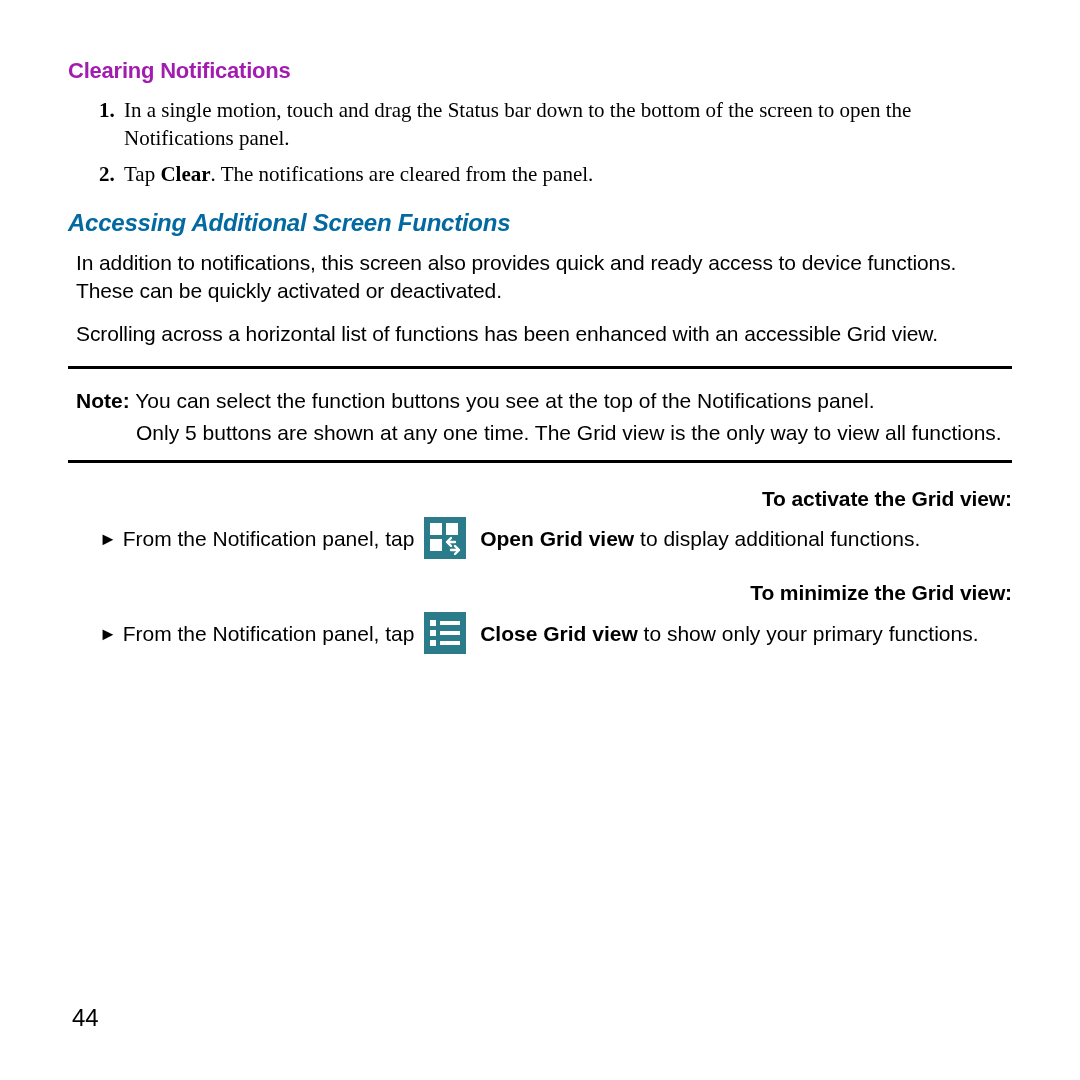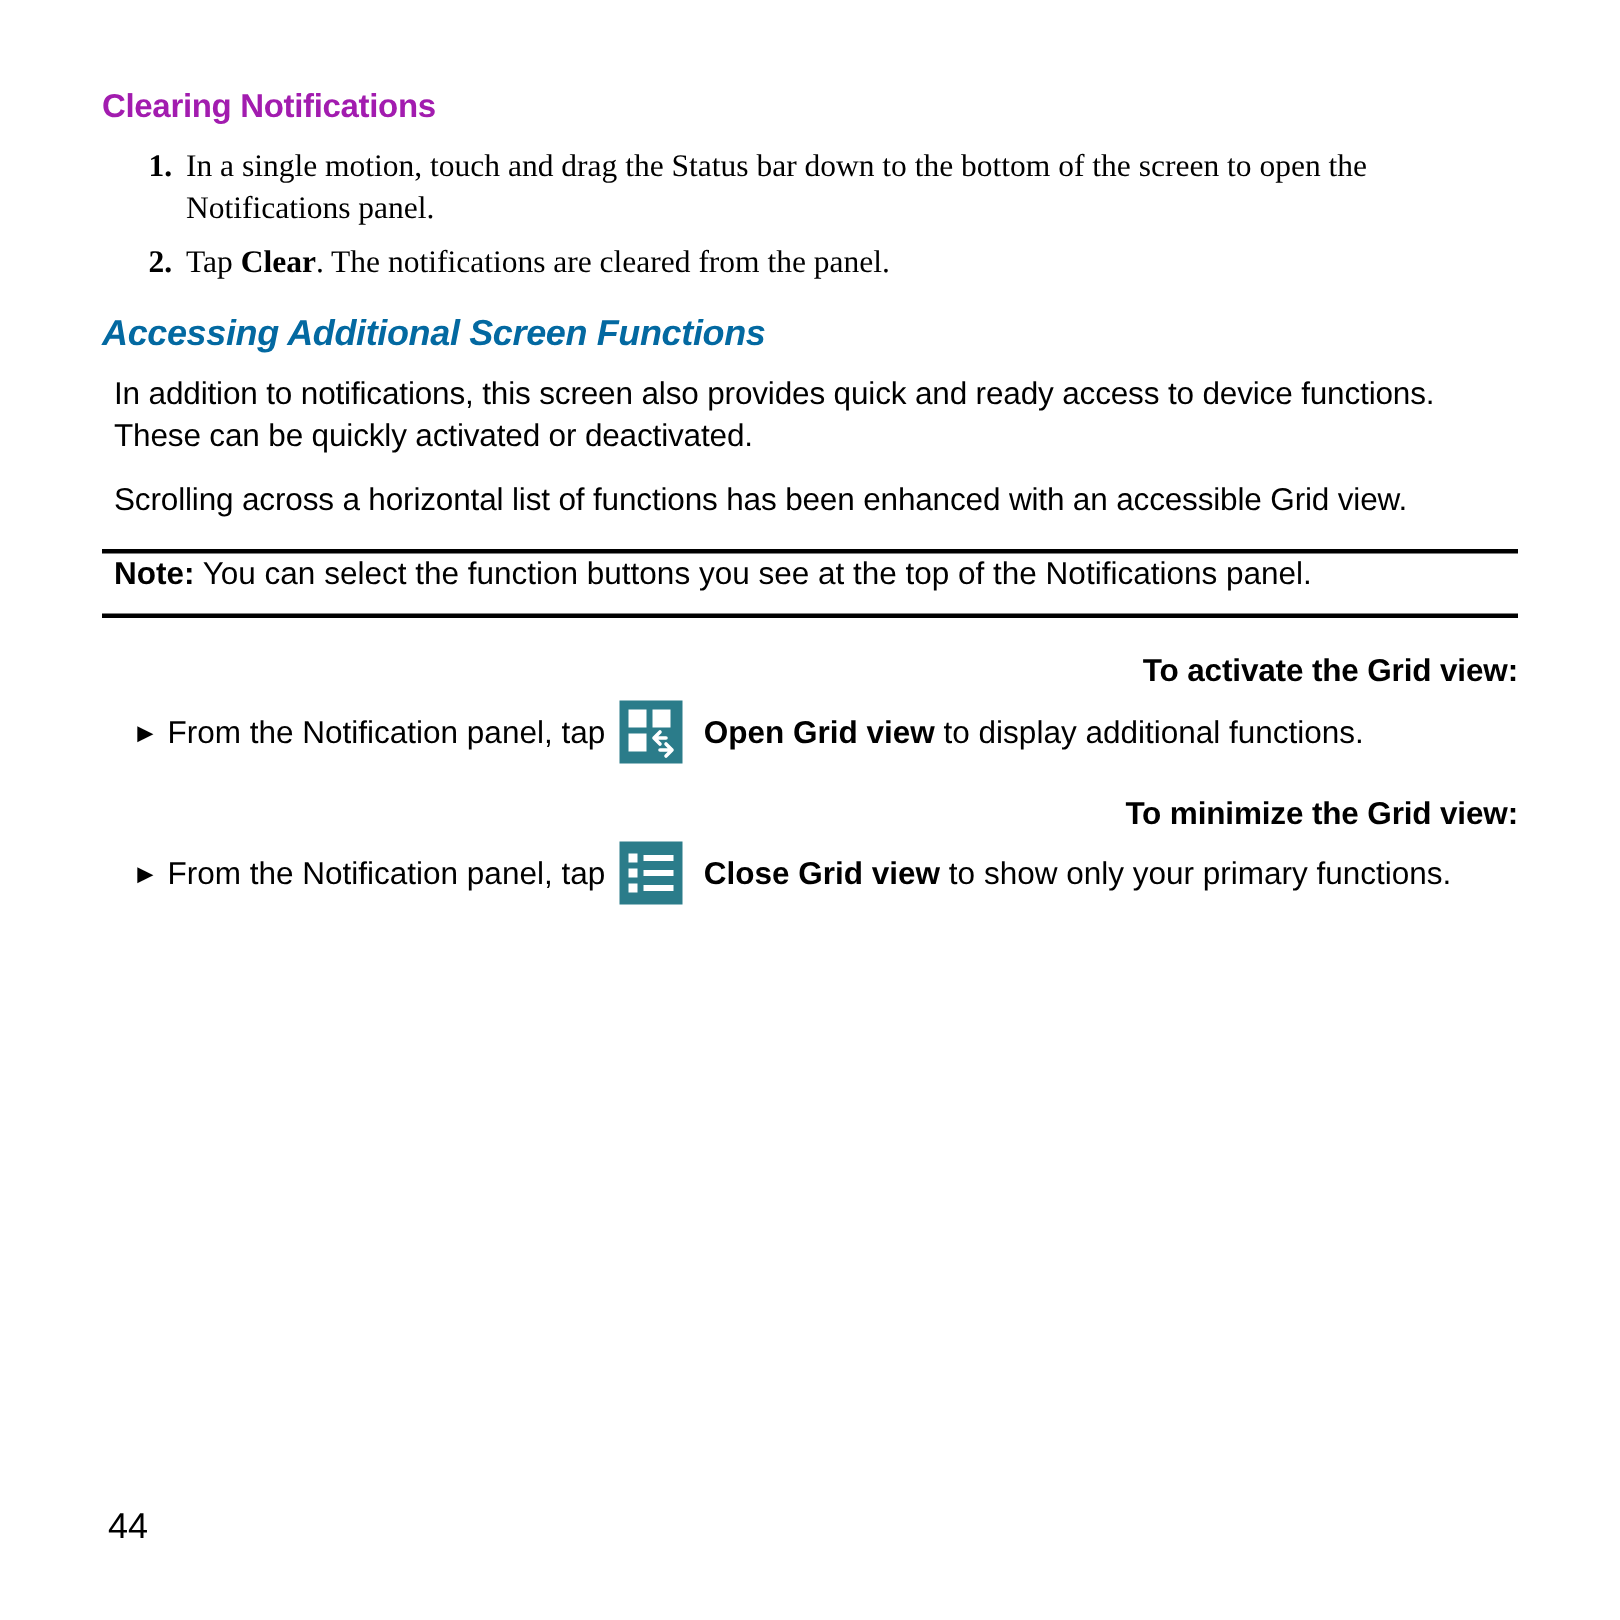--- a/index.html
+++ b/index.html
@@ -42,21 +42,21 @@
   ol.numbered li::marker {
     font-weight: bold;
   }
   .para {
     margin: 0 0 14px 8px;
     letter-spacing: -0.005em;
   }
   .note-block {
     border-top: 3px solid #000;
     border-bottom: 3px solid #000;
-    padding: 0 0 12px 0;
+    padding: 18px 0 12px 0;
     margin: 18px 0 22px 0;
   }
   .note-inner {
     margin-left: 8px;
     padding-left: 0;
   }
   .note-label {
     font-weight: bold;
   }
   .note-text-cont {
@@ -64,21 +64,21 @@
     margin-left: 60px;
     margin-top: 4px;
   }
   .sub-heading {
     font-weight: bold;
     margin: 0 0 6px 8px;
     letter-spacing: -0.005em;
     text-align: right;
   }
   .bullet-row {
-    margin: 0 0 18px 20px;
+    margin: 0 0 18px 31px;
     display: block;
   }
   .arrow {
     display: inline;
     font-size: 18px;
     vertical-align: 1px;
   }
   .icon-box {
     display: inline-block;
     width: 42px;
@@ -116,20 +116,21 @@
 </ol>
 
 <div class="heading-blue-italic">Accessing Additional Screen Functions</div>
 
 <p class="para">In addition to notifications, this screen also provides quick and ready access to device functions. These can be quickly activated or deactivated.</p>
 <p class="para">Scrolling across a horizontal list of functions has been enhanced with an accessible Grid view.</p>
 
 <div class="note-block">
   <div class="note-inner">
     <span class="note-label">Note:</span><span> You can select the function buttons you see at the top of the Notifications panel.</span>
+    <span class="note-text-cont">Only 5 buttons are shown at any one time. The Grid view is the only way to view all functions.</span>
   </div>
 </div>
 
 <div class="sub-heading">To activate the Grid view:</div>
 
 <div class="bullet-row">
   <span class="arrow">►</span><span> From the Notification panel, tap </span>
   <span class="icon-box icon-grid">
     <svg width="42" height="42" viewBox="0 0 42 42">
       <rect x="6" y="6" width="12" height="12" fill="#fff"></rect>

